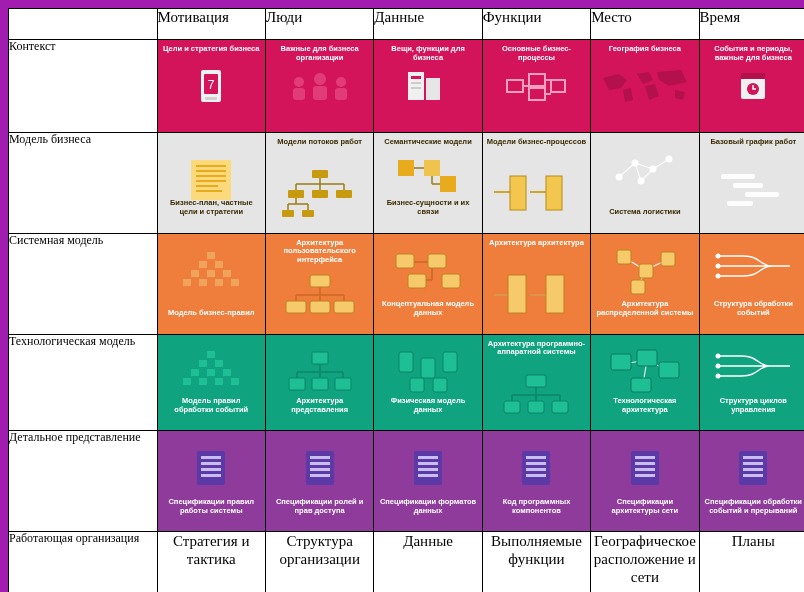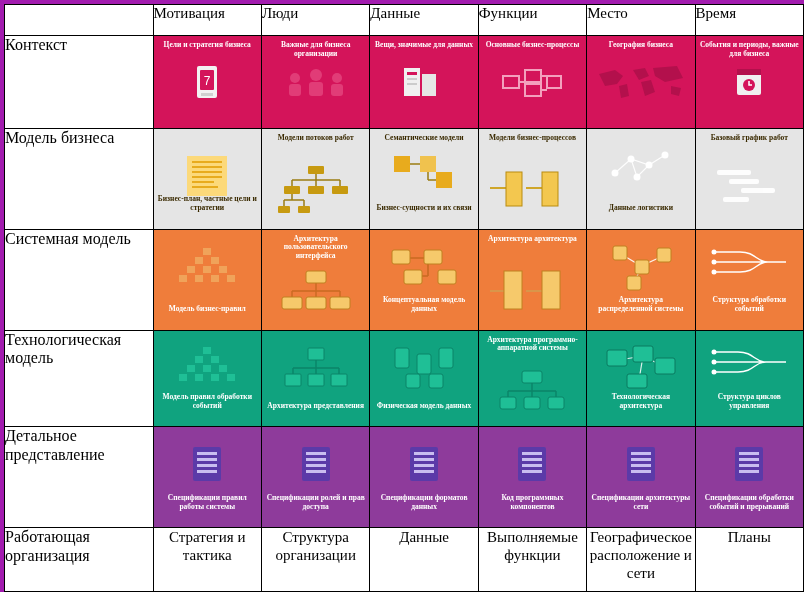--- a/index.html
+++ b/index.html
@@ -2,53 +2,53 @@
 <html><head>
 <meta charset="utf-8">
 <style>
   html,body{margin:0;padding:0;background:#ffffff;}
   body{
     font-family:"Liberation Serif", serif;
     width:804px;height:592px;overflow:hidden;
   }
   #frame{
     position:relative;width:804px;height:592px;box-sizing:border-box;
-    border:4px solid #a21caf;background:#fff;
+    border:8px solid #a21caf;background:#fff;
   }
   table.zachman{
     border-collapse:collapse;width:800px;height:588px;table-layout:fixed;
   }
   table.zachman td, table.zachman th{
     border:1px solid #000;padding:0;vertical-align:top;position:relative;
   }
   col.rowhead{width:148px;}
   col.c{width:108px;}
 
   
   thead th{
     height:30px;background:#fff;font-weight:normal;font-size:15px;
     text-align:left;padding:4px 0 4px 8px;vertical-align:middle;
     font-family:"Liberation Serif", serif;color:#000;
   }
   thead th.corner{background:#fff;}
 
   
   td.rowlabel{
-    background:#fff;color:#000;font-size:16px;padding:8px 6px 6px 8px;
+    background:#fff;color:#000;font-size:12px;padding:8px 6px 6px 8px;
     line-height:1.15;vertical-align:top;
   }
 
   
   .cell{
     position:relative;width:100%;height:100%;box-sizing:border-box;
     overflow:hidden;
   }
   .cap{
     position:absolute;left:0;right:0;padding:3px 4px;
-    font-family:Liberation Serif, serif;
+    font-family:Liberation Sans, sans-serif;
     font-size:7.5px;line-height:1.15;font-weight:bold;color:#fff;
     text-align:center;z-index:3;
   }
   .cap.top{top:2px;}
   .cap.bottom{bottom:13px;}
   .cap.dark{color:#3a2a00;}
 
   .art{
     position:absolute;left:0;right:0;top:0;bottom:0;z-index:1;
     display:flex;align-items:center;justify-content:center;
@@ -143,21 +143,21 @@
         <div class="cell">
           <div class="art">
             <svg width="52" height="44" viewBox="0 0 52 44">
               <rect x="6" y="8" width="16" height="28" fill="#f0f0f0"></rect>
               <rect x="24" y="14" width="14" height="22" fill="#e6e6e6"></rect>
               <rect x="9" y="12" width="10" height="3" fill="#d4145a"></rect>
               <rect x="9" y="18" width="10" height="2" fill="#cccccc"></rect>
               <rect x="9" y="23" width="10" height="2" fill="#cccccc"></rect>
             </svg>
           </div>
-          <div class="cap top">Вещи, значимые для данных</div>
+          <div class="cap top">Вещи, функции для бизнеса</div>
         </div>
       </td>
 
       <td class="cellwrap">
         <div class="cell">
           <div class="art">
             <svg width="70" height="40" viewBox="0 0 70 40">
               <g stroke="#f3a0bd" stroke-width="2" fill="none">
                 <rect x="6" y="14" width="16" height="12"></rect>
                 <rect x="28" y="8" width="16" height="12"></rect>
@@ -291,21 +291,21 @@
               </g>
               <g fill="#ffffff">
                 <circle cx="12" cy="30" r="3.5"></circle>
                     <circle cx="28" cy="16" r="3.5"></circle>
                 <circle cx="46" cy="22" r="3.5"></circle>
                     <circle cx="62" cy="12" r="3.5"></circle>
                 <circle cx="34" cy="34" r="3.5"></circle>
               </g>
             </svg>
           </div>
-          <div class="cap bottom dark">Данные логистики</div>
+          <div class="cap bottom dark">Система логистики</div>
         </div>
       </td>
 
       <td class="cellwrap">
         <div class="cell">
           <div class="cap top dark">Базовый график работ</div>
           <div class="art" style="top:18px;">
             <svg width="80" height="52" viewBox="0 0 80 52">
               <g fill="#ffffff" opacity="0.95">
                 <rect x="8" y="8" width="34" height="5" rx="2"></rect>

